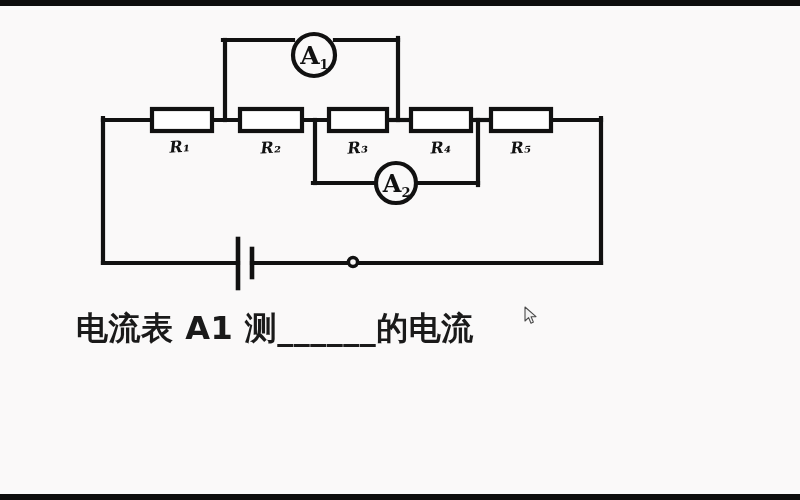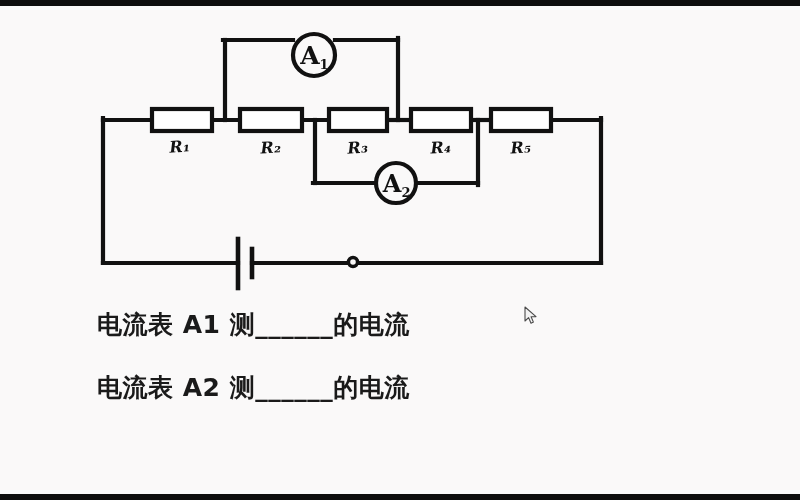--- a/index.html
+++ b/index.html
@@ -40,26 +40,26 @@
 
   .question-block {
     position: absolute;
     left: 0;
     top: 312px;
     width: 800px;
   }
   .q-line {
     font-family: "DejaVu Sans", sans-serif;
     font-weight: bold;
-    font-size: 25px;
+    font-size: 32px;
     color: #1a1a1a;
     letter-spacing: 0.5px;
     white-space: pre;
     text-align: left;
-    padding-left: 97px;
+    padding-left: 76px;
     line-height: 1.05;
   }
   .q-line.second { margin-top: 37px; }
 
   .cursor {
     position: absolute;
     left: 524px;
     top: 306px;
     width: 14px;
     height: 20px;
@@ -137,20 +137,19 @@
       <circle cx="396" cy="183" r="20" fill="#faf9f9" stroke="#111111" stroke-width="4.2"></circle>
       <text x="392" y="192" fill="#111111" font-family="'DejaVu Serif', serif" font-size="24" font-weight="bold" text-anchor="middle">A</text>
       <text x="406" y="197" fill="#111111" font-family="'DejaVu Serif', serif" font-size="13" font-weight="bold" text-anchor="middle">2</text>
     </g>
 
     <circle cx="353" cy="262" r="4.5" fill="#faf9f9" stroke="#111111" stroke-width="3.4"></circle>
   </svg>
 
   <div class="question-block">
     <div class="q-line">电流表 A1 测______的电流</div>
-    <div class="q-line second">电流表 A2 测______的电流</div>
   </div>
 
   <svg class="cursor" viewBox="0 0 14 20">
     <path d="M1 1 L1 15 L4.6 11.6 L7 17.2 L9.4 16.1 L7.1 10.8 L12 10.6 Z" fill="#f2f2f2" stroke="#4a4a4a" stroke-width="1.1" stroke-linejoin="round"></path>
   </svg>
 
 </div>
 
 </body></html>

